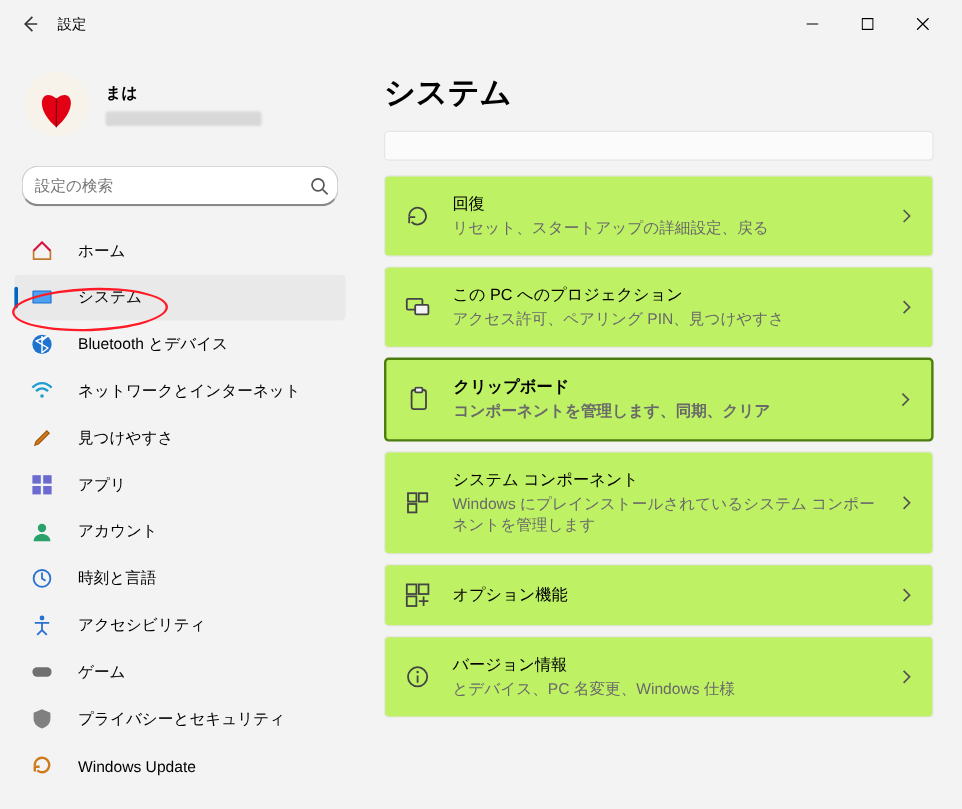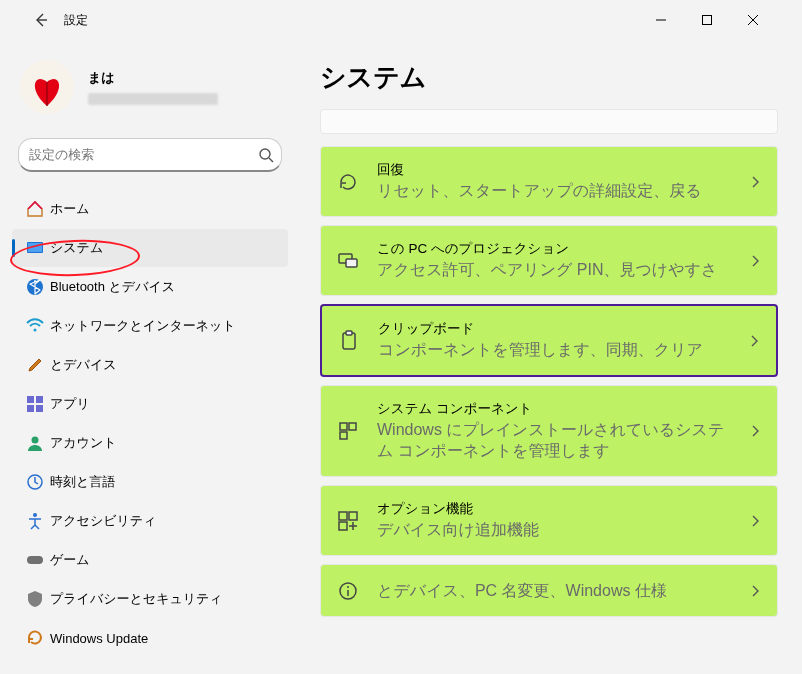--- a/index.html
+++ b/index.html
@@ -1,55 +1,55 @@
 <!DOCTYPE html>
 <html><head>
 <meta charset="utf-8">
 <style>
 * { margin: 0; padding: 0; box-sizing: border-box; font-family: "Yu Gothic UI", "Segoe UI", sans-serif; }
 body { background: #f3f3f3; width: 802px; height: 674px; overflow: hidden; position: relative; }
 
-.titlebar { height: 40px; display: flex; align-items: center; padding: 0 26px; }
+.titlebar { height: 40px; display: flex; align-items: center; padding: 0 10px; }
 .back-btn { width: 30px; height: 30px; display: flex; align-items: center; justify-content: center; cursor: pointer; }
 .title { font-size: 12px; margin-left: 8px; }
 .window-controls { margin-left: auto; display: flex; }
 .wc-btn { width: 46px; height: 32px; display: flex; align-items: center; justify-content: center; cursor: pointer; }
 
 .layout { display: flex; height: calc(674px - 40px); }
 
 .sidebar { width: 300px; padding: 10px 6px 10px 6px; overflow-y: auto; }
 .profile { display: flex; align-items: center; padding: 10px 14px 20px 14px; gap: 14px; }
 .avatar { width: 54px; height: 54px; border-radius: 50%; background: #f5efe8; display:flex; align-items:center; justify-content:center; overflow:hidden; }
 .profile-name { font-size: 13px; font-weight: 600; }
 .profile-sub { width: 130px; height: 12px; background: #d8d8d8; border-radius: 2px; margin-top: 6px; filter: blur(1px); }
 
 .search { margin: 4px 12px 18px 12px; position: relative; }
 .search input { width: 100%; height: 34px; border: 1px solid #ccc; border-bottom: 2px solid #888; border-radius: 14px; padding: 0 34px 0 10px; font-size: 13px; background: #fff; }
 .search .icon { position: absolute; right: 8px; top: 50%; transform: translateY(-50%); width: 16px; height: 16px; color: #555; }
 
 .nav { list-style: none; }
-.nav-item { display: flex; align-items: center; height: 38px; padding: 0 14px; border-radius: 4px; cursor: pointer; margin: 1px 6px; gap: 6px; position: relative; }
+.nav-item { display: flex; align-items: center; height: 38px; padding: 0 14px; border-radius: 4px; cursor: pointer; margin: 1px 6px; gap: 21px; position: relative; }
 .nav-item.active { background: #e9e9e9; }
 .nav-item.active::before { content: ""; position: absolute; left: 0; top: 10px; bottom: 10px; width: 3px; background: #0067c0; border-radius: 2px; }
 .nav-item .label { font-size: 13px; }
 .nav-item .icon { width: 18px; height: 18px; display:flex; align-items:center; justify-content:center; }
 
 .annotation-ellipse { position: absolute; border: 2px solid #ff1a26; border-radius: 50%; width: 130px; height: 36px; left: 10px; top: 240px; pointer-events: none; transform: rotate(-2deg); }
 
 .main { flex: 1; padding: 20px 24px 10px 20px; overflow-y: auto; }
 .page-title { font-size: 26px; font-weight: 600; margin-bottom: 14px; }
 
 .cut-row { border:1px solid #e6e6e6; border-radius:4px; background:#fbfbfb; padding: 4px 16px; font-size:11px; color:#8a8a8a; margin-bottom:12px; }
 
 .card { border: 1px solid #e6e6e6; border-radius: 4px; background: #bef264; padding: 14px 16px; display: flex; align-items: center; gap: 18px; margin-bottom: 8px; cursor: pointer; }
-.card.highlight { border: 2px solid #4c1d95; }
+.card.highlight { border: 2px solid #4d7c0f; font-weight: bold; }
 .card .card-icon { width: 22px; height: 22px; color: #444; display:flex; align-items:center; justify-content:center; flex-shrink:0; }
 .card .texts { flex: 1; }
 .card .card-title { font-size: 13.5px; }
-.card .card-sub { font-size: 16px; color: #6a6a6a; margin-top: 2px; }
+.card .card-sub { font-size: 13px; color: #6a6a6a; margin-top: 2px; }
 .card .chevron { color: #555; }
 
 svg { display:block; }
 </style>
 </head>
 <body>
 
 <div class="titlebar">
   <div class="back-btn">
     <svg width="16" height="16" viewBox="0 0 16 16">
@@ -141,21 +141,21 @@
             </svg>
           </span>
         <span class="label">ネットワークとインターネット</span>
       </li>
       <li class="nav-item">
         <span class="icon">
             <svg width="18" height="18" viewBox="0 0 18 18">
               <path d="M3 15l3-1 9-9-2-2-9 9z" fill="#d07a1e" stroke="#a0560a"></path>
             </svg>
           </span>
-        <span class="label">とデバイス</span>
+        <span class="label">見つけやすさ</span>
       </li>
       <li class="nav-item">
         <span class="icon">
             <svg width="18" height="18" viewBox="0 0 18 18">
               <rect x="1" y="1" width="7" height="7" fill="#6a6ad0"></rect>
               <rect x="10" y="1" width="7" height="7" fill="#6a6ad0"></rect>
               <rect x="1" y="10" width="7" height="7" fill="#6a6ad0"></rect>
               <rect x="10" y="10" width="7" height="7" fill="#6a6ad0"></rect>
             </svg>
           </span>
@@ -301,38 +301,38 @@
       <span class="card-icon">
           <svg width="22" height="22" viewBox="0 0 22 22">
             <rect x="2" y="2" width="8" height="8" fill="none" stroke="#444" stroke-width="1.5"></rect>
             <rect x="12" y="2" width="8" height="8" fill="none" stroke="#444" stroke-width="1.5"></rect>
             <rect x="2" y="12" width="8" height="8" fill="none" stroke="#444" stroke-width="1.5"></rect>
             <path d="M16 12v8M12 16h8" stroke="#444" stroke-width="1.5"></path>
           </svg>
         </span>
       <div class="texts">
         <div class="card-title">オプション機能</div>
-        <div class="card-sub">デバイス向け追加機能</div>
       </div>
       <span class="chevron">
           <svg width="12" height="12" viewBox="0 0 12 12">
             <path d="M4 1l5 5-5 5" fill="none" stroke="#555" stroke-width="1.4"></path>
           </svg>
         </span>
     </div>
 
     <div class="card">
       <span class="card-icon">
           <svg width="22" height="22" viewBox="0 0 22 22">
             <circle cx="11" cy="11" r="8" fill="none" stroke="#444" stroke-width="1.5"></circle>
             <circle cx="11" cy="7" r="1" fill="#444"></circle>
             <path d="M11 10v6" stroke="#444" stroke-width="1.5"></path>
           </svg>
         </span>
       <div class="texts">
+        <div class="card-title">バージョン情報</div>
         <div class="card-sub">とデバイス、PC 名変更、Windows 仕様</div>
       </div>
       <span class="chevron">
           <svg width="12" height="12" viewBox="0 0 12 12">
             <path d="M4 1l5 5-5 5" fill="none" stroke="#555" stroke-width="1.4"></path>
           </svg>
         </span>
     </div>
 
   </div>

